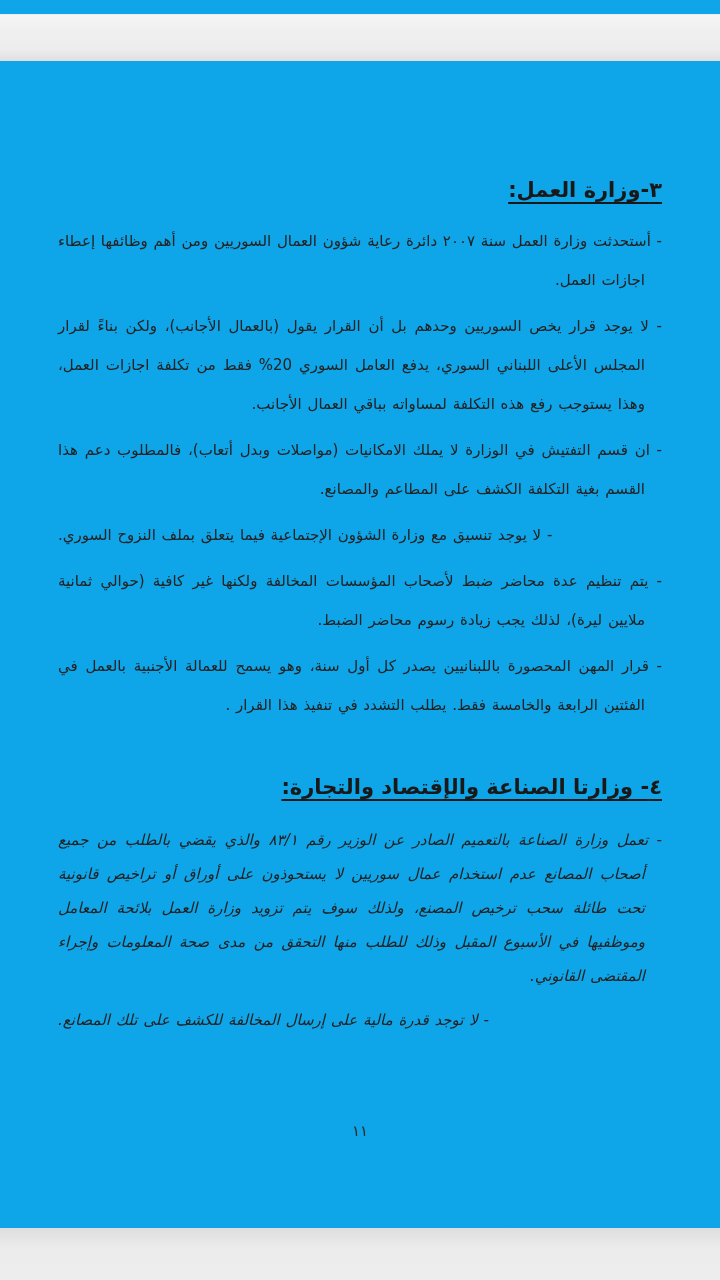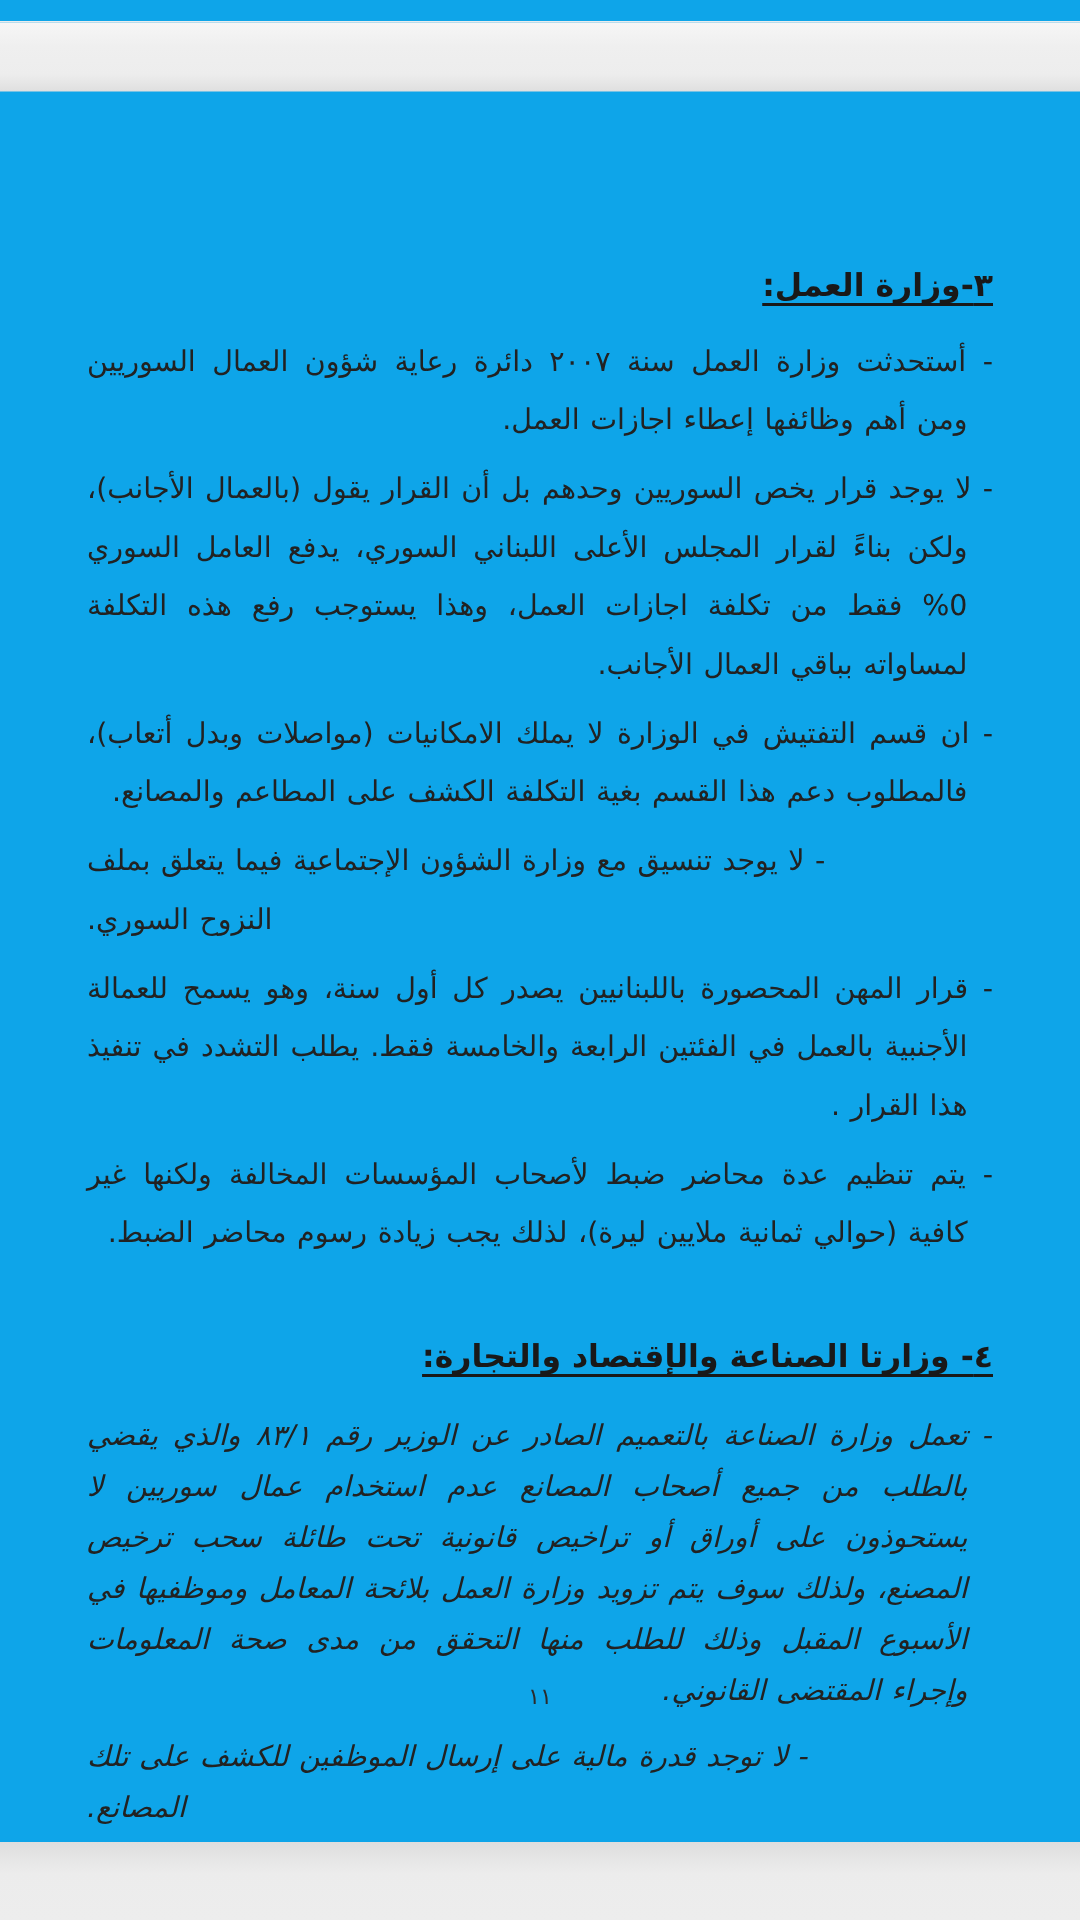--- a/index.html
+++ b/index.html
@@ -52,21 +52,21 @@
     text-underline-offset: 5px;
     letter-spacing: 0.2px;
     color: #191919;
   }
   .heading-2 {
     margin-top: 50px;
     margin-bottom: 24px;
   }
   .bullet {
     margin: 0 0 7px 0;
-    font-size: 19px;
+    font-size: 15px;
     line-height: 39px;
     text-align: justify;
     padding-right: 17px;
     text-indent: -17px;
     word-spacing: 1px;
     color: #222222;
   }
   .sec4 .bullet {
     line-height: 34px;
     margin-bottom: 10px;
@@ -92,31 +92,31 @@
 
 <div class="page">
 
   <div class="band band-top"></div>
 
   <div class="content">
 
     <section class="sec3">
       <h2 class="heading">٣-وزارة العمل:</h2>
       <p class="bullet">- أستحدثت وزارة العمل سنة ٢٠٠٧ دائرة رعاية شؤون العمال السوريين ومن أهم وظائفها إعطاء اجازات العمل.</p>
-      <p class="bullet">- لا يوجد قرار يخص السوريين وحدهم بل أن القرار يقول (بالعمال الأجانب)، ولكن بناءً لقرار المجلس الأعلى اللبناني السوري، يدفع العامل السوري 0% فقط من تكلفة اجازات العمل، وهذا يستوجب رفع هذه التكلفة لمساواته بباقي العمال الأجانب.</p>
+      <p class="bullet">- لا يوجد قرار يخص السوريين وحدهم بل أن القرار يقول (بالعمال الأجانب)، ولكن بناءً لقرار المجلس الأعلى اللبناني السوري، يدفع العامل السوري 20% فقط من تكلفة اجازات العمل، وهذا يستوجب رفع هذه التكلفة لمساواته بباقي العمال الأجانب.</p>
       <p class="bullet">- ان قسم التفتيش في الوزارة لا يملك الامكانيات (مواصلات وبدل أتعاب)، فالمطلوب دعم هذا القسم بغية التكلفة الكشف على المطاعم والمصانع.</p>
       <p class="bullet shift">- لا يوجد تنسيق مع وزارة الشؤون الإجتماعية فيما يتعلق بملف النزوح السوري.</p>
+      <p class="bullet">- يتم تنظيم عدة محاضر ضبط لأصحاب المؤسسات المخالفة ولكنها غير كافية (حوالي ثمانية ملايين ليرة)، لذلك يجب زيادة رسوم محاضر الضبط.</p>
       <p class="bullet">- قرار المهن المحصورة باللبنانيين يصدر كل أول سنة، وهو يسمح للعمالة الأجنبية بالعمل في الفئتين الرابعة والخامسة فقط. يطلب التشدد في تنفيذ هذا القرار .</p>
-      <p class="bullet">- يتم تنظيم عدة محاضر ضبط لأصحاب المؤسسات المخالفة ولكنها غير كافية (حوالي ثمانية ملايين ليرة)، لذلك يجب زيادة رسوم محاضر الضبط.</p>
     </section>
 
     <section class="sec4">
       <h2 class="heading heading-2">٤- وزارتا الصناعة والإقتصاد والتجارة:</h2>
       <p class="bullet">- تعمل وزارة الصناعة بالتعميم الصادر عن الوزير رقم ٨٣/١ والذي يقضي بالطلب من جميع أصحاب المصانع عدم استخدام عمال سوريين لا يستحوذون على أوراق أو تراخيص قانونية تحت طائلة سحب ترخيص المصنع، ولذلك سوف يتم تزويد وزارة العمل بلائحة المعامل وموظفيها في الأسبوع المقبل وذلك للطلب منها التحقق من مدى صحة المعلومات وإجراء المقتضى القانوني.</p>
-      <p class="bullet shift">- لا توجد قدرة مالية على إرسال الموظفين للكشف على تلك المصانع.</p>
+      <p class="bullet shift">- لا توجد قدرة مالية على إرسال المخالفة للكشف على تلك المصانع.</p>
     </section>
 
   </div>
 
   <div class="page-number">١١</div>
 
   <div class="band band-bottom"></div>
 
 </div>
 

